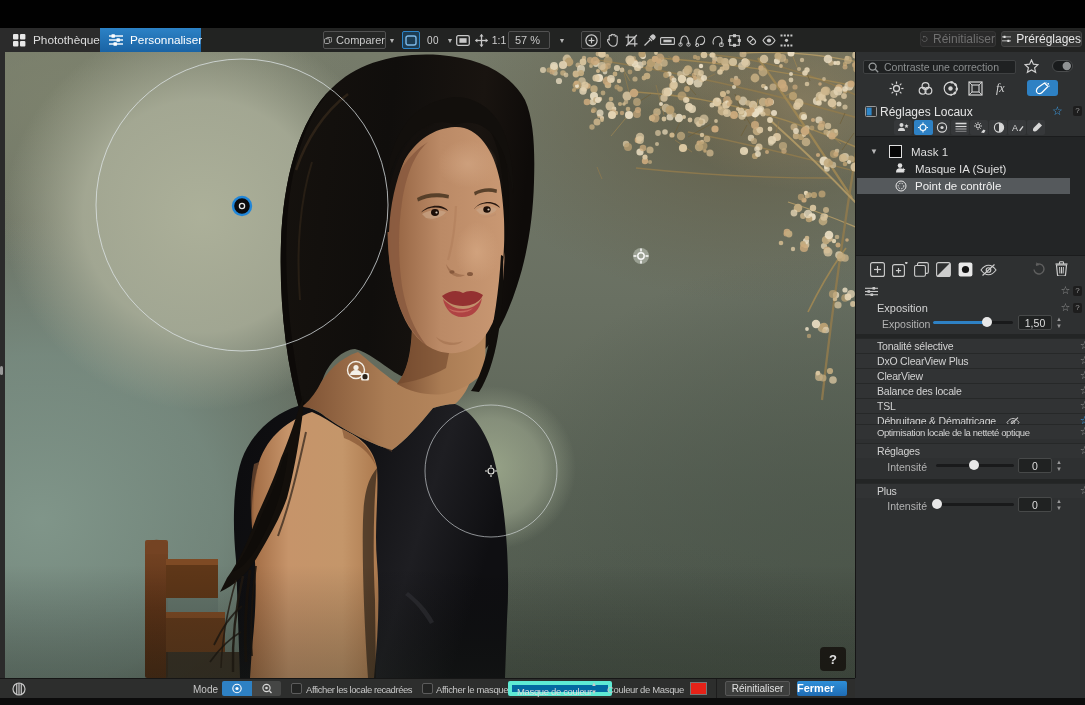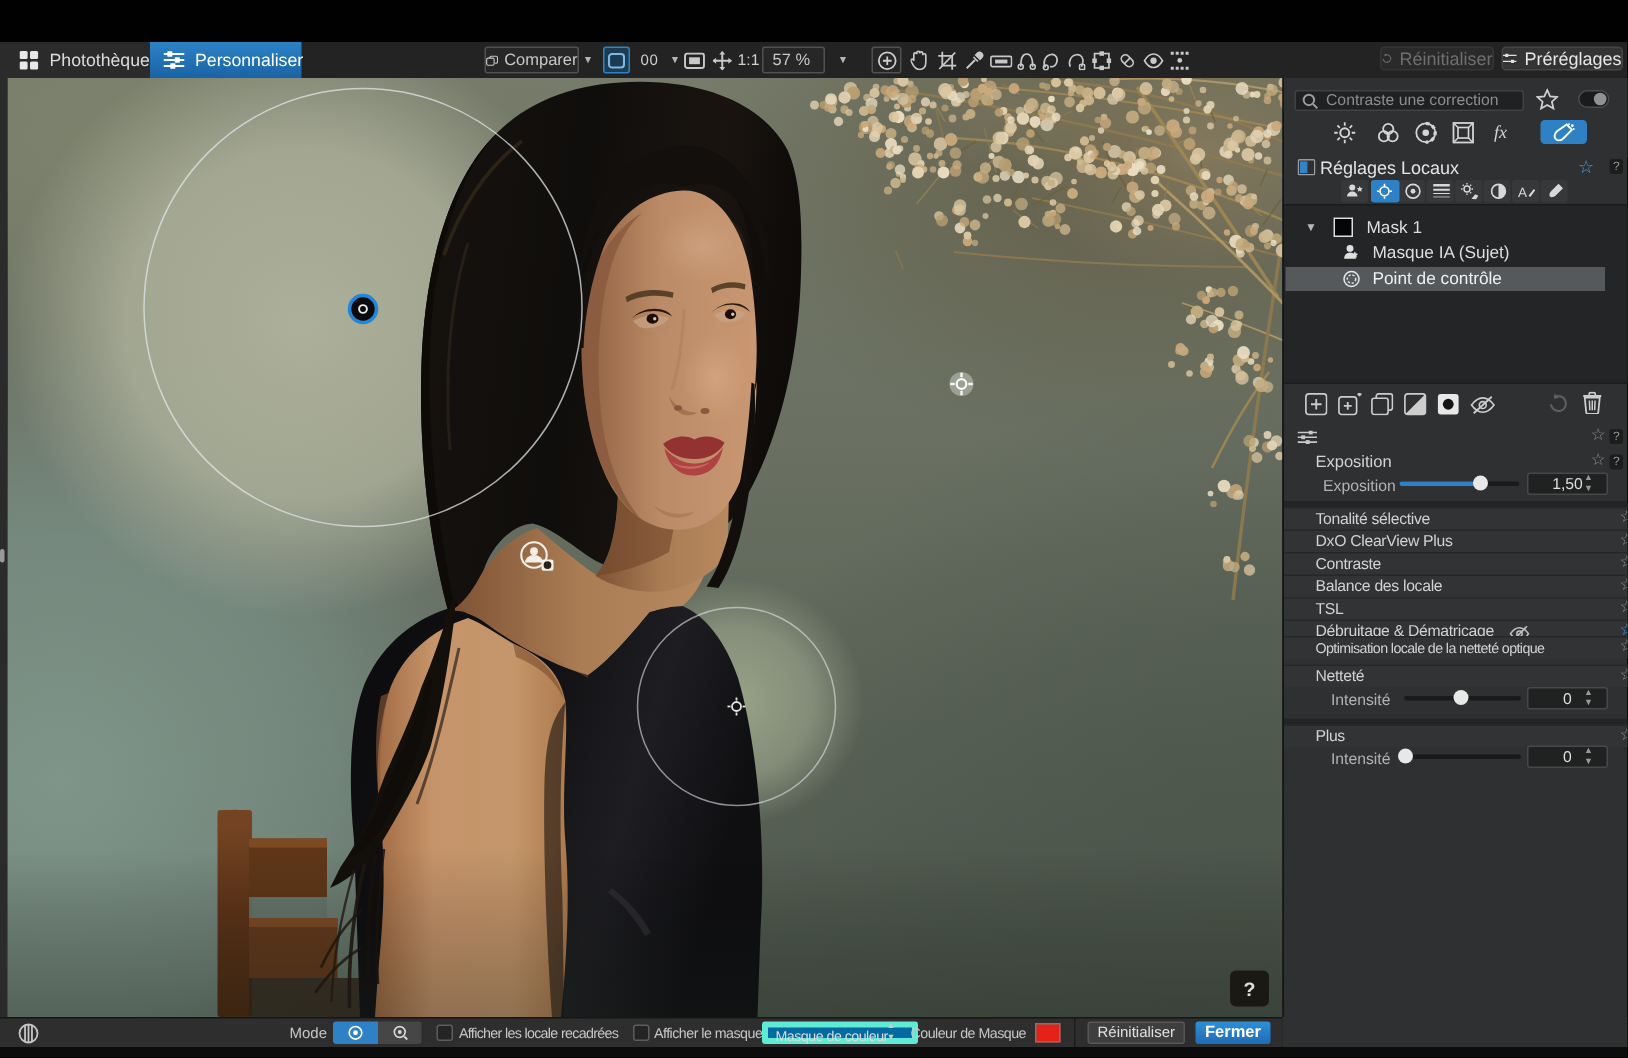--- a/index.html
+++ b/index.html
@@ -16,21 +16,21 @@
 .trbtn{position:absolute;top:31px;height:16px;border-radius:3px;font-size:12px;display:flex;align-items:center;justify-content:center;gap:5px}
 
 #panel{position:absolute;left:855px;top:52px;width:230px;height:646px;background:#2e3031;border-left:1px solid #151515}
 #panel .row{position:absolute;left:0;width:248px}
 .sechead{background:#313334;border-top:1px solid #262828;color:#d2d2d2;font-size:10.5px;letter-spacing:-0.2px;display:flex;align-items:center}
 .star{position:absolute;right:14px;width:11px;text-align:center;color:#909090;font-size:11px;line-height:11px}
 .qm{position:absolute;right:3px;width:9px;height:10px;background:#1d1d1d;border-radius:2px;color:#9a9a9a;font-size:8px;line-height:10px;text-align:center}
 .slider-label{position:absolute;color:#b2b2b2;font-size:10.5px;text-align:right}
 .track{position:absolute;height:3px;background:#191a1b;border-radius:2px}
 .knob{position:absolute;width:10px;height:10px;border-radius:50%;background:#e8e8e8}
-.valbox{position:absolute;width:54px;height:15px;background:#202222;border:1px solid #474949;border-radius:2px;color:#dedede;font-size:10.5px;text-align:center;line-height:14px}
+.valbox{position:absolute;width:34px;height:15px;background:#202222;border:1px solid #474949;border-radius:2px;color:#dedede;font-size:10.5px;text-align:center;line-height:14px}
 .spin{position:absolute;width:10px;height:15px;color:#9a9a9a;font-size:6px;line-height:7px;text-align:center}
 
 #botbar{position:absolute;left:0;top:678px;width:855px;height:20px;background:#2d2e2d;border-top:1px solid #161616;color:#c6c6c6;font-size:10px}
 .chk{position:absolute;top:4px;width:11px;height:11px;background:#232423;border:1px solid #5c5c5c;border-radius:2px}
 #botstrip{position:absolute;left:0;top:698px;width:1085px;height:7px;background:#0c0c0c}
 </style></head><body>
 <div id="app">
 
 <div class="abs" style="left:0;top:0;width:1085px;height:28px;background:#010101"></div>
 
@@ -1127,21 +1127,21 @@
         <span style="position:absolute;left:21px">Tonalité sélective</span>
         <div class="star" style="top:1px">☆</div>
         <div class="qm" style="top:2px">?</div>
       </div>
  <div class="row sechead" style="top:301px;height:15px">
         <span style="position:absolute;left:21px">DxO ClearView Plus</span>
         <div class="star" style="top:1px">☆</div>
         <div class="qm" style="top:2px">?</div>
       </div>
  <div class="row sechead" style="top:316px;height:15px">
-        <span style="position:absolute;left:21px">Contraste</span>
+        <span style="position:absolute;left:21px">ClearView</span>
         <div class="star" style="top:1px">☆</div>
         <div class="qm" style="top:2px">?</div>
       </div>
  <div class="row sechead" style="top:331px;height:15px">
         <span style="position:absolute;left:21px">Balance des locale</span>
         <div class="star" style="top:1px">☆</div>
         <div class="qm" style="top:2px">?</div>
       </div>
  <div class="row sechead" style="top:346px;height:15px">
         <span style="position:absolute;left:21px">TSL</span>
@@ -1157,21 +1157,21 @@
         </svg>
    <div class="star" style="top:1px;color:#3da0ea">☆</div>
         <div class="qm" style="top:2px">?</div>
       </div>
  <div class="row sechead" style="top:372px;height:15px">
         <span style="position:absolute;left:21px;font-size:9.5px;letter-spacing:-0.4px">Optimisation locale de la netteté optique</span>
         <div class="star" style="top:1px">☆</div>
         <div class="qm" style="top:2px">?</div>
       </div>
  <div class="row sechead" style="top:391px;height:15px;border-bottom:none">
-        <span style="position:absolute;left:21px">Netteté</span>
+        <span style="position:absolute;left:21px">Réglages</span>
         <div class="star" style="top:1px">☆</div>
         <div class="qm" style="top:2px">?</div>
       </div>
  <div class="slider-label" style="left:26px;top:409px;width:45px">Intensité</div>
  <div class="track" style="left:80px;top:412px;width:78px"></div>
  <div class="knob" style="left:113px;top:408px"></div>
  <div class="valbox" style="left:162px;top:406px">0</div>
  <div class="spin" style="left:198px;top:407px">▲<br>▼</div>
  <div class="row" style="top:427px;height:4px;background:#232525"></div>
  <div class="row sechead" style="top:431px;height:15px;border-bottom:none">
@@ -1210,16 +1210,16 @@
  <div class="chk" style="left:291px"></div>
  <div class="abs" style="left:306px;top:5px;font-size:9.5px;letter-spacing:-0.45px">Afficher les locale recadrées</div>
  <div class="chk" style="left:422px"></div>
  <div class="abs" style="left:436px;top:5px;font-size:9.5px;letter-spacing:-0.35px">Afficher le masque</div>
  <div class="abs" style="left:508px;top:2px;width:104px;height:15px;background:#0369a1;border:4px solid #5eead4;border-radius:2px;font-size:10.5px;line-height:14px;padding-left:5px;color:#dcdcdc;font-size:9.5px;letter-spacing:-0.35px">Masque de couleur</div>
  <div class="abs" style="left:589px;top:2px;width:10px;height:15px;color:#c8c8c8;font-size:6px;line-height:7.5px;text-align:center">▲<br>▼</div>
  <div class="abs" style="left:607px;top:5px;font-size:9.5px;letter-spacing:-0.35px">Couleur de Masque</div>
  <div class="abs" style="left:690px;top:3px;width:17px;height:13px;background:#e52218;border:1px solid #777"></div>
  <div class="abs" style="left:716px;top:0;width:1px;height:20px;background:#1d1d1d"></div>
  <div class="abs" style="left:725px;top:2px;width:65px;height:15px;background:#3d3e3d;border:1px solid #575757;border-radius:2px;text-align:center;line-height:14px;color:#e0e0e0;font-size:10px">Réinitialiser</div>
- <div class="abs" style="left:797px;top:2px;width:50px;height:15px;background:linear-gradient(#2e8fd8,#1f6cb4);border-radius:2px;text-align:center;line-height:15px;color:#fff;font-weight:bold;font-size:11px">Fermer</div>
+ <div class="abs" style="left:797px;top:2px;width:50px;height:15px;background:linear-gradient(#2e8fd8,#1f6cb4);border-radius:2px;line-height:15px;color:#fff;font-weight:bold;font-size:11px">Fermer</div>
 </div>
 <div class="abs" style="left:855px;top:678px;width:230px;height:20px;background:#2e3031"></div>
 <div id="botstrip"></div>
 </div>
 </body></html>

